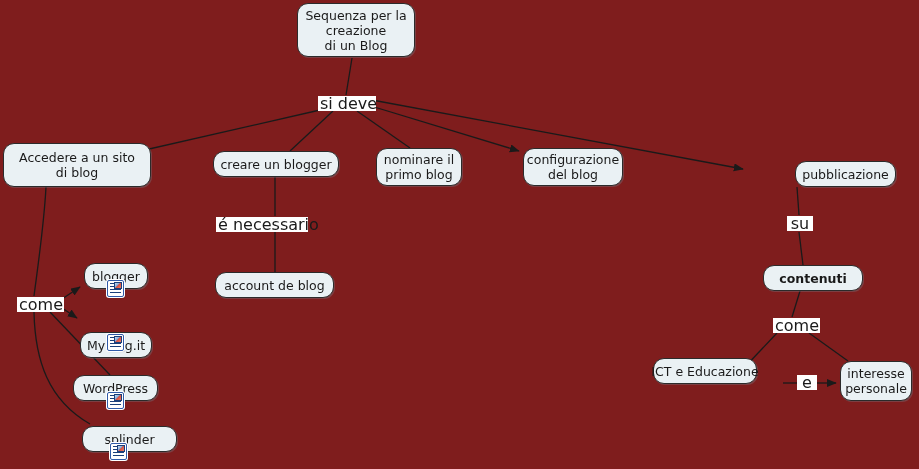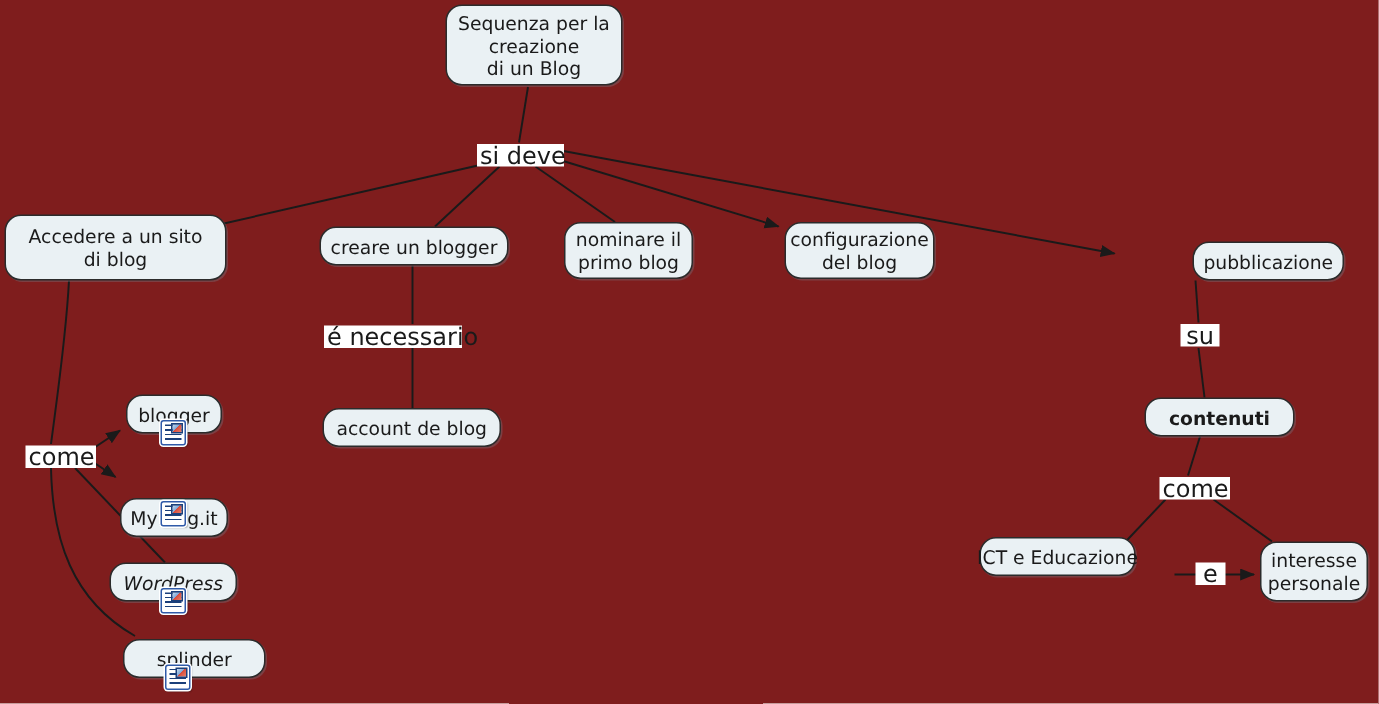--- a/index.html
+++ b/index.html
@@ -181,21 +181,21 @@
   </div>
 
   <div class="node" style="left:80px; top:317px; width:72px; height:26px;margin-top:15px;">
     <span>MyBlog.it</span>
   </div>
   <div class="resicon" style="left:107px; top:334px;">
     <div class="page"></div>
     <div class="thumb"></div>
   </div>
 
-  <div class="node" style="left:73px; top:375px; width:85px; height:26px;font-style:italic;">
+  <div class="node" style="left:73px; top:375px; width:85px; height:26px;">
     <span>WordPress</span>
   </div>
   <div class="resicon" style="left:107px; top:392px;">
     <div class="page"></div>
     <div class="thumb"></div>
   </div>
 
   <div class="node" style="left:82px; top:426px; width:95px; height:26px;">
     <span>splinder</span>
   </div>

